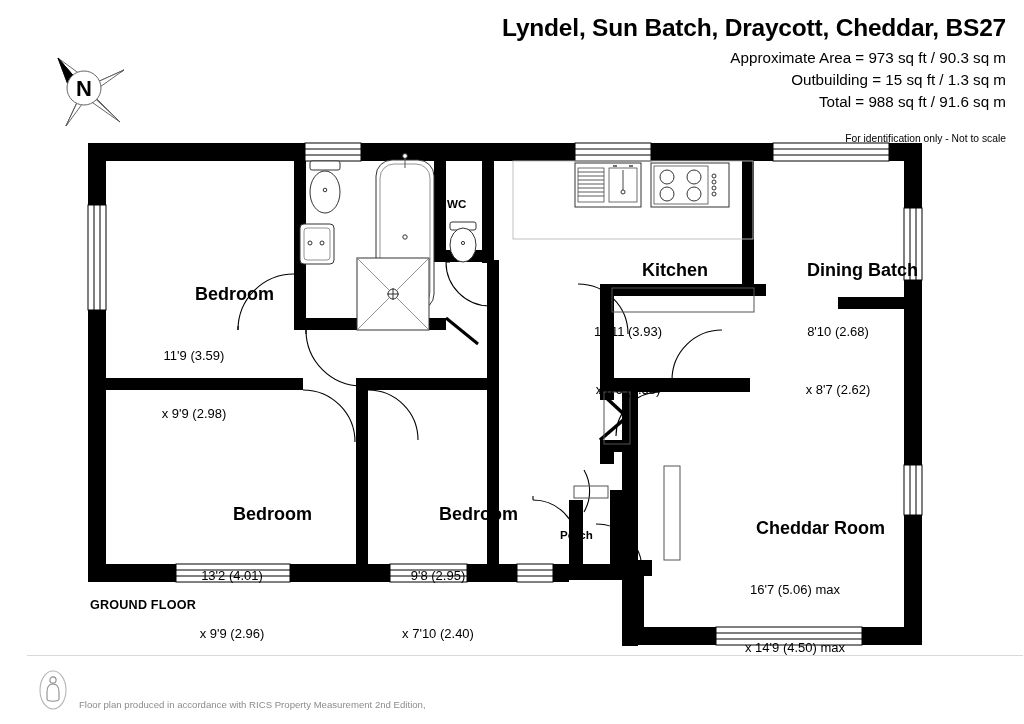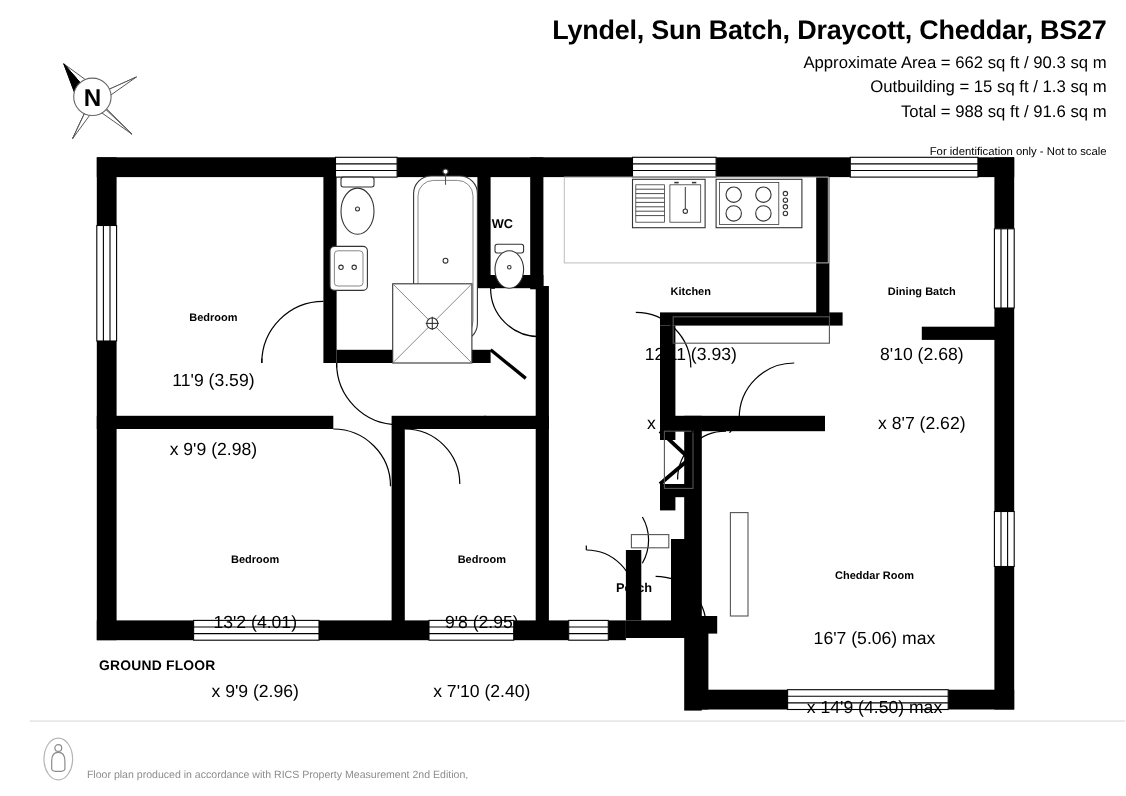--- a/index.html
+++ b/index.html
@@ -73,26 +73,27 @@
   
   .room-label {
     position: absolute;
     text-align: center;
     line-height: 1.3;
     white-space: pre;
     pointer-events: none;
   }
   .room-label .rname {
     display: block;
-    font-size: 10px;
+    font-size: 18px;
     font-weight: bold;
+    text-align: right;
   }
   .room-label .rdim {
     display: block;
-    font-size: 16px;
+    font-size: 13px;
   }
   .plain-label {
     position: absolute;
     font-size: 11.6px;
     font-weight: bold;
     white-space: pre;
   }
   #floor-name {
     position: absolute;
     left: 90px;
@@ -136,21 +137,21 @@
   }
   #footer-text div { white-space: pre; }
 </style>
 </head>
 <body>
 
 <div id="page">
 
   <div id="header">
     <h1 id="title">Lyndel, Sun Batch, Draycott, Cheddar, BS27</h1>
-    <p class="subline" id="subarea">Approximate Area = 662 sq ft / 90.3 sq m</p>
+    <p class="subline" id="subarea">Approximate Area = 973 sq ft / 90.3 sq m</p>
     <p class="subline">Outbuilding = 15 sq ft / 1.3 sq m</p>
     <p class="subline">Total = 988 sq ft / 91.6 sq m</p>
     <p id="disclaimer">For identification only - Not to scale</p>
   </div>
 
   <div id="compass">
     <svg width="96" height="96" viewBox="0 0 96 96">
 
       <g stroke="#555555" stroke-width="0.9" fill="#ffffff">
         <polygon points="48,48 22,18 52,40"></polygon>

